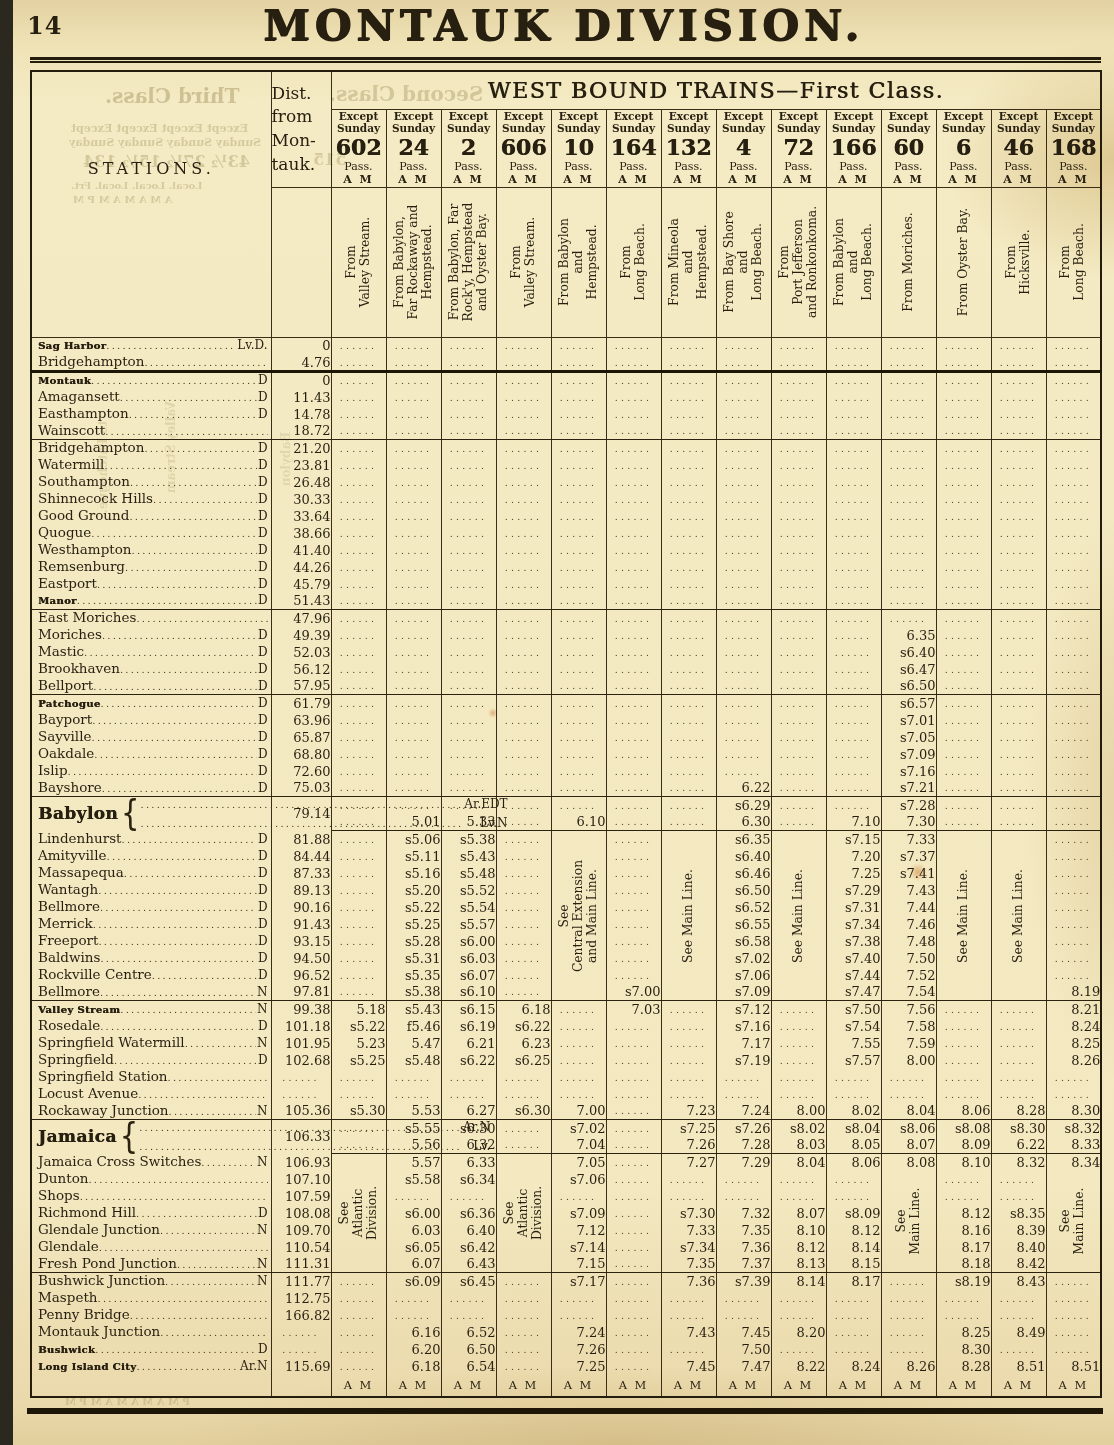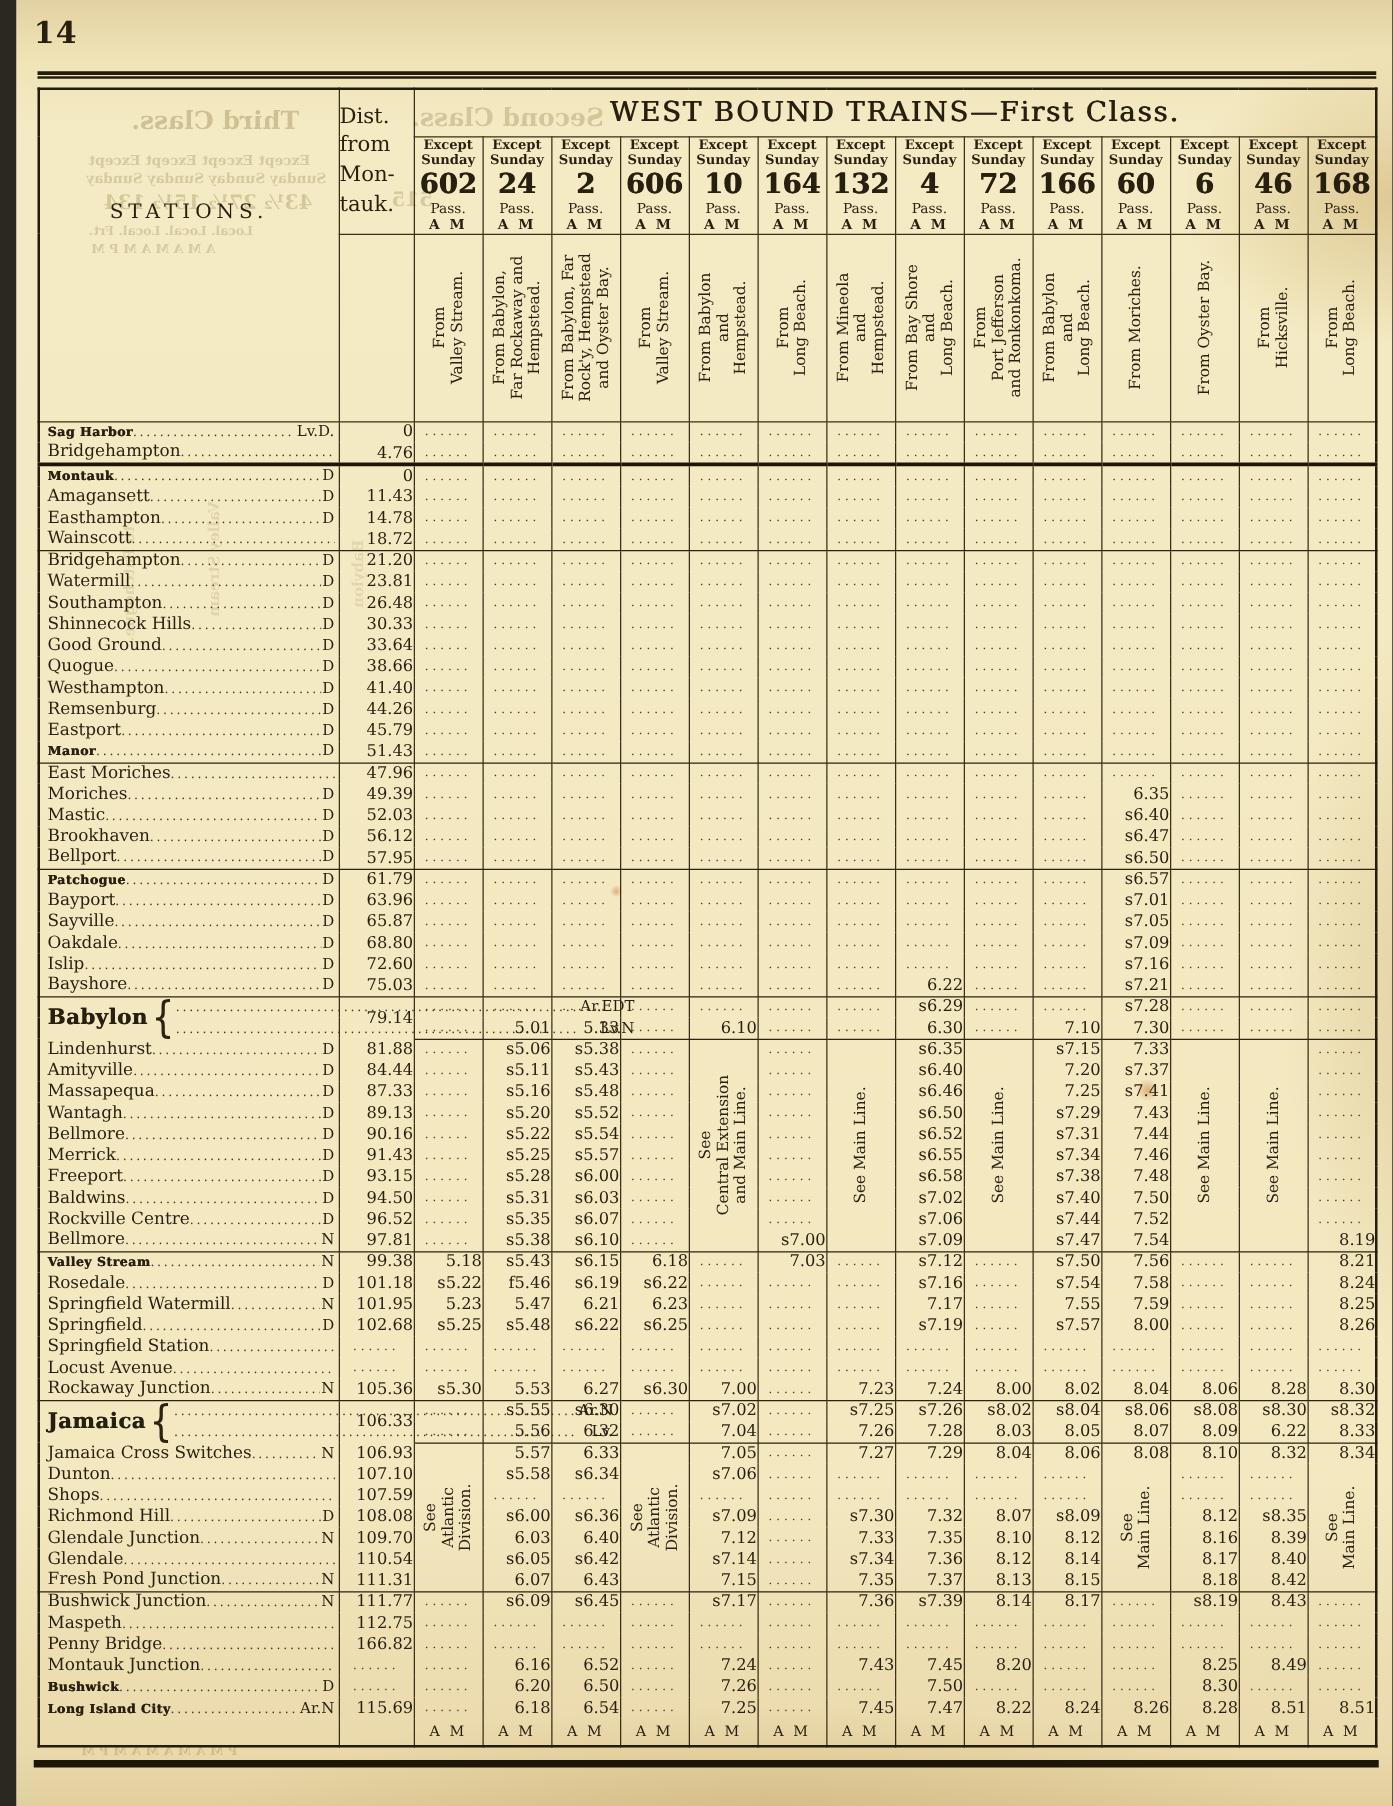--- a/index.html
+++ b/index.html
@@ -53,20 +53,21 @@
 .bln{display:flex;align-items:baseline}
 tr.ftr td{height:22px;font-size:11.5px;font-weight:bold;text-align:center;letter-spacing:2px;vertical-align:top;padding-top:3px}
 .bl{position:absolute;color:#93804a;font-weight:bold;transform:scaleX(-1);white-space:nowrap;pointer-events:none}
 .bl.v{transform:rotate(-90deg) scaleX(-1)}
 </style>
 </head>
 <body>
 
 <div class="page">
   <div class="pagenum">14</div>
+  <div class="title">MONTAUK DIVISION.</div>
   <div class="toprule"></div>
   <div id="bleed">
       <div class="bl" style="left: 92px; top: 84px; font-size: 20px; opacity: 0.38;">Third Class.</div>
       <div class="bl" style="left: 316px; top: 82px; font-size: 20px; opacity: 0.33;">Second Class.</div>
       <div class="bl" style="left: 58px; top: 122px; font-size: 11px; opacity: 0.3;">Except  Except  Except  Except</div>
       <div class="bl" style="left: 56px; top: 136px; font-size: 11px; opacity: 0.3;">Sunday Sunday Sunday Sunday</div>
       <div class="bl" style="left: 70px; top: 152px; font-size: 16px; opacity: 0.32;">43½   27½   15½   134</div>
       <div class="bl" style="left: 300px; top: 150px; font-size: 16px; opacity: 0.3;">515</div>
       <div class="bl" style="left: 58px; top: 180px; font-size: 10px; opacity: 0.3;">Local.  Local.  Local.  Frt.</div>
       <div class="bl" style="left: 60px; top: 194px; font-size: 10px; opacity: 0.3;">A M    A M    A M    P M</div>

